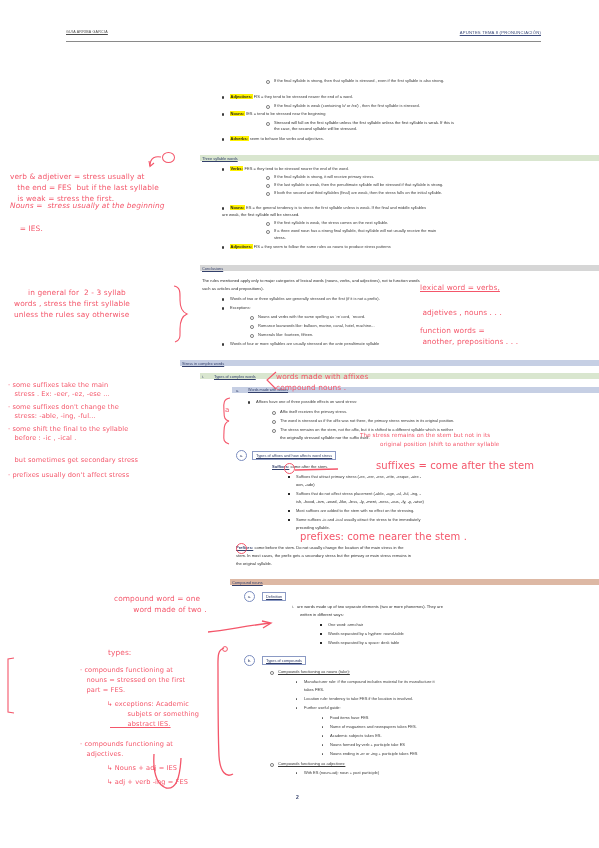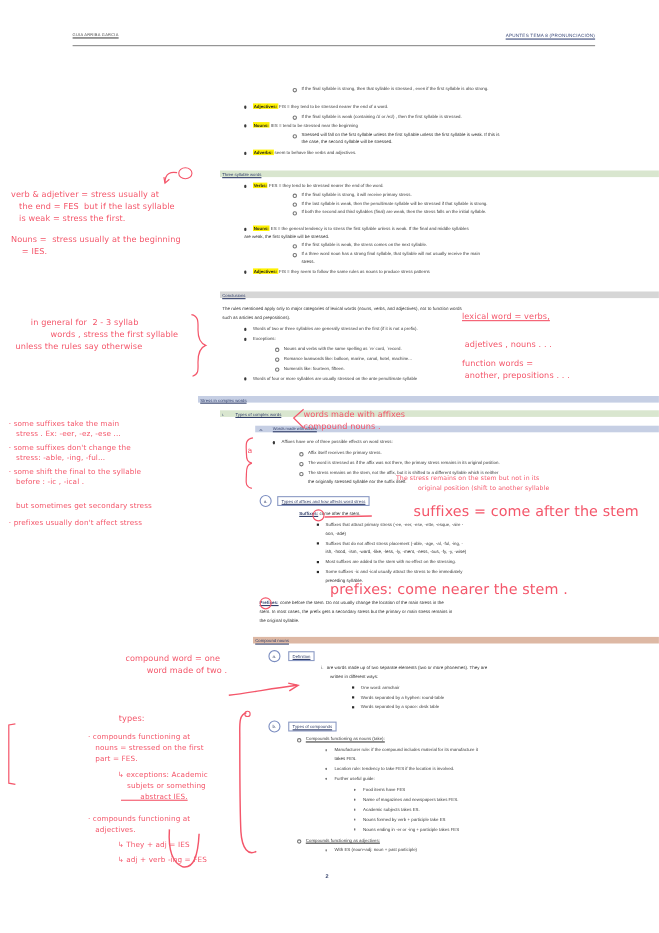--- a/index.html
+++ b/index.html
@@ -47,21 +47,21 @@
       border-radius:50%;font-size:4px;color:#33406b;text-align:center;
       line-height:9px;}
   .pagenum{position:absolute;left:296px;top:794px;font-size:5px;
       color:#33406b;font-weight:bold;}
 
   
   .hw{position:absolute;color:#f4566a;font-family:"DejaVu Sans",sans-serif;
       font-size:7.4px;line-height:9.6px;white-space:pre;letter-spacing:.1px;}
   .hw.sm{font-size:6.6px;line-height:8.6px;}
   .hw.xs{font-size:5.6px;line-height:7.4px;}
-  .hw.lg{font-size:13px;line-height:10.6px;}
+  .hw.lg{font-size:10px;line-height:10.6px;}
   svg.ink{position:absolute;overflow:visible;pointer-events:none;}
   .hwcirc{position:absolute;border:1.1px solid #f4566a;border-radius:50%;}
 </style>
 </head>
 <body>
 
 <div class="page">
 
   <div class="hdr">
     <div class="lft">GUIA ARRIBA GARCIA</div>
@@ -207,31 +207,31 @@
     <div class="bul bultiny" style="left:296px;top:770px;padding-left:8px;">With ES (noun+adj: noun + past participle)</div>
 
     <div class="pagenum">2</div>
   </div>
 
   <div>
 
     <div class="hw" style="left:10px;top:172px;">verb &amp; adjetiver = stress usually at</div>
     <div class="hw" style="left:10px;top:183px;">   the end = FES  but if the last syllable</div>
     <div class="hw" style="left:10px;top:194px;">   is weak = stress the first.</div>
-    <div class="hw" style="left:10px;top:213px;">Nouns =  stress usually at the beginning</div>
+    <div class="hw" style="left:10px;top:201px;font-style:italic;">Nouns =  stress usually at the beginning</div>
     <div class="hw" style="left:10px;top:224px;">    = IES.</div>
 
     <div class="hwcirc" style="left:162px;top:152px;width:11px;height:9px;"></div>
     <svg class="ink" style="left:148px;top:152px;" width="22" height="16">
       <path d="M2,14 C2,5 8,4 13,5" stroke="#f4566a" stroke-width="1.1" fill="none"></path>
       <path d="M1,9 L2,14.5 L6,11" stroke="#f4566a" stroke-width="1.1" fill="none"></path>
     </svg>
 
     <div class="hw" style="left:28px;top:288px;">in general for  2 - 3 syllab</div>
-    <div class="hw" style="left:14px;top:299px;margin-left:32px;">words , stress the first syllable</div>
+    <div class="hw" style="left:14px;top:299px;">words , stress the first syllable</div>
     <div class="hw" style="left:14px;top:310px;">unless the rules say otherwise</div>
     <svg class="ink" style="left:168px;top:284px;" width="24" height="60">
       <path d="M6,2 C13,3 12,10 12,16 C12,24 14,28 19,30 C14,32 12,37 12,45 C12,52 13,56 7,58" stroke="#f4566a" stroke-width="1.1" fill="none"></path>
     </svg>
 
     <div class="hw" style="left:420px;top:283px;text-decoration:underline;">lexical word = verbs,</div>
     <div class="hw" style="left:420px;top:308px;"> adjetives , nouns . . .</div>
     <div class="hw" style="left:420px;top:326px;">function words =</div>
     <div class="hw" style="left:420px;top:337px;"> another, prepositions . . .</div>
 
@@ -272,25 +272,25 @@
     <svg class="ink" style="left:206px;top:620px;" width="70" height="18">
       <path d="M2,12 C20,10 40,6 64,3" stroke="#f4566a" stroke-width="1.3" fill="none"></path>
       <path d="M56,1 L65,3 L57,8" stroke="#f4566a" stroke-width="1.3" fill="none"></path>
     </svg>
 
     <div class="hw" style="left:108px;top:648px;">types:</div>
     <div class="hw sm" style="left:80px;top:666px;">· compounds functioning at</div>
     <div class="hw sm" style="left:80px;top:676px;">   nouns = stressed on the first</div>
     <div class="hw sm" style="left:80px;top:686px;">   part = FES.</div>
     <div class="hw sm" style="left:96px;top:700px;">     ↳ exceptions: Academic</div>
-    <div class="hw sm" style="left:98px;top:710px;">        subjets or something</div>
+    <div class="hw sm" style="left:110px;top:710px;">        subjets or something</div>
     <div class="hw sm" style="left:110px;top:720px;text-decoration:underline;">        abstract IES.</div>
     <div class="hw sm" style="left:80px;top:740px;">· compounds functioning at</div>
     <div class="hw sm" style="left:80px;top:750px;">   adjectives.</div>
-    <div class="hw sm" style="left:96px;top:764px;">     ↳ They + adj = IES</div>
+    <div class="hw sm" style="left:96px;top:764px;">     ↳ Nouns + adj = IES</div>
     <div class="hw sm" style="left:96px;top:778px;">     ↳ adj + verb -ing = FES</div>
 
     <svg class="ink" style="left:214px;top:646px;" width="22" height="140">
       <path d="M10,2 C3,4 4,12 4,24 C4,60 4,90 5,110 C6,126 12,132 19,128" stroke="#f4566a" stroke-width="1.3" fill="none"></path>
       <circle cx="11" cy="3" r="2.4" stroke="#f4566a" stroke-width="1" fill="none"></circle>
     </svg>
 
     <svg class="ink" style="left:4px;top:656px;" width="14" height="60">
       <path d="M10,2 L4,3 L4,56 L10,57" stroke="#f4566a" stroke-width="1.1" fill="none"></path>
     </svg>

